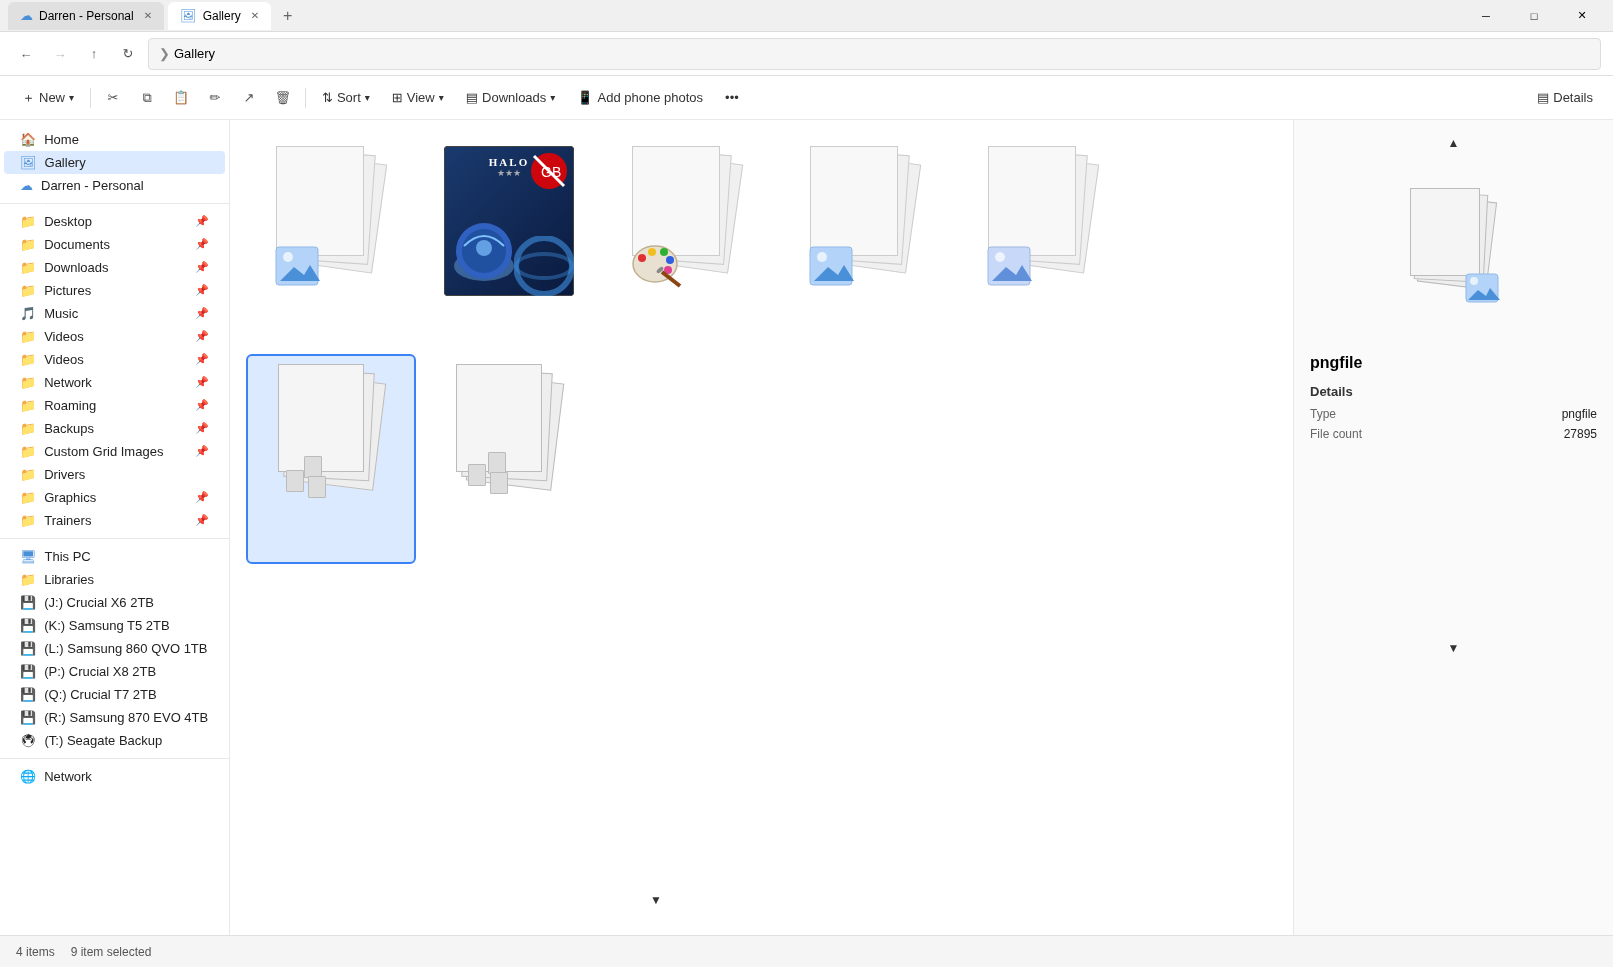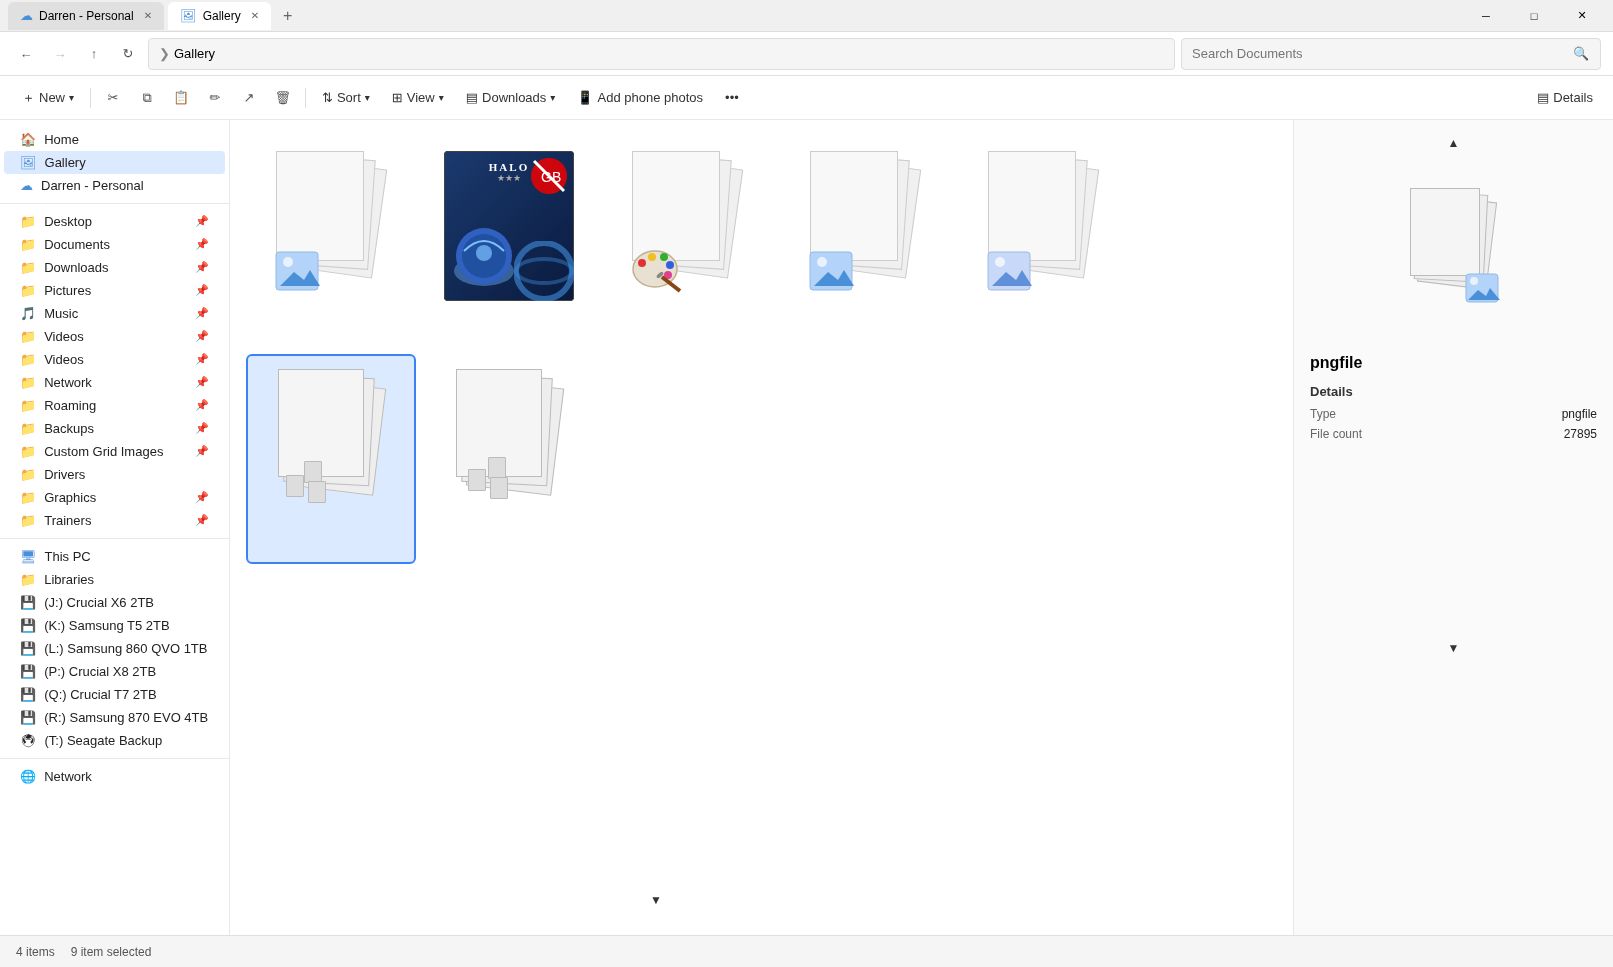--- a/index.html
+++ b/index.html
@@ -91,21 +91,21 @@
     .file-item {
       width: 170px; height: 210px;
       display: flex; flex-direction: column; align-items: center;
       padding: 8px; border-radius: 6px; cursor: pointer;
       border: 2px solid transparent;
     }
     .file-item.selected { background: #dbeafe; border-color: #3b82f6; }
 
     .file-thumb {
       width: 150px; height: 160px;
-      display: flex; align-items: center; justify-content: center;
+      display: flex; justify-content: center;
       position: relative;
     }
 
     .file-name { font-size: 12px; text-align: center; margin-top: 4px; color: #222; word-break: break-word; }
 
     
     .details-panel {
       width: 320px; background: #fafafa; border-left: 1px solid #e8e8e8;
       padding: 16px; flex-shrink: 0; overflow-y: auto;
     }
@@ -152,24 +152,20 @@
 </div>
 
 <div class="addressbar">
   <div class="nav-btn">←</div>
   <div class="nav-btn disabled">→</div>
   <div class="nav-btn">↑</div>
   <div class="nav-btn">↻</div>
   <div class="address-path">
     <span style="color:#888;">❯</span>
     <span>Gallery</span>
-  </div>
-  <div class="search-box">
-    <input type="text" placeholder="Search Documents" style="">
-    <span class="search-icon-btn">🔍</span>
   </div>
 </div>
 
 <div class="toolbar">
   <div class="toolbar-btn">
     <span>＋</span>
     <span>New</span>
     <span style="font-size:10px;">▾</span>
   </div>
   <div class="toolbar-sep"></div>

